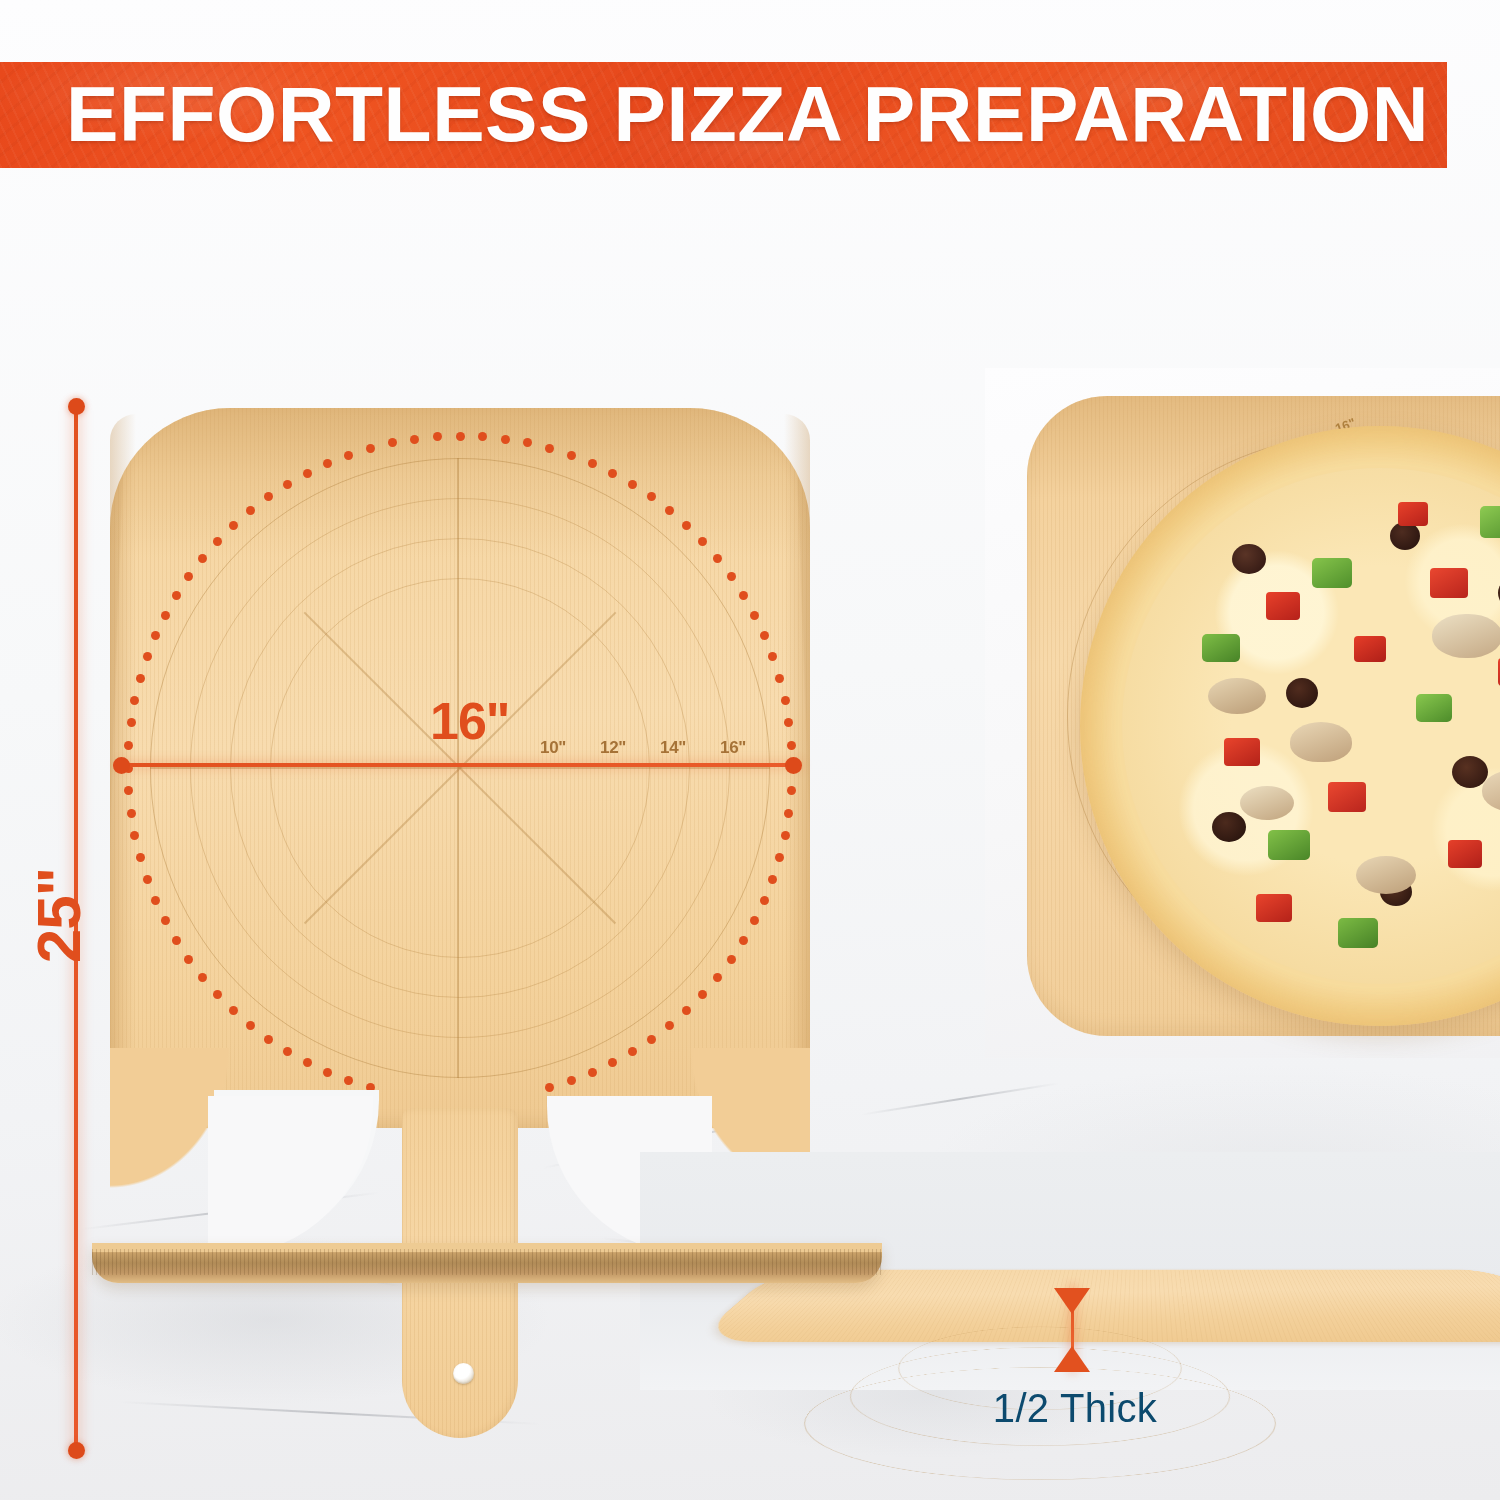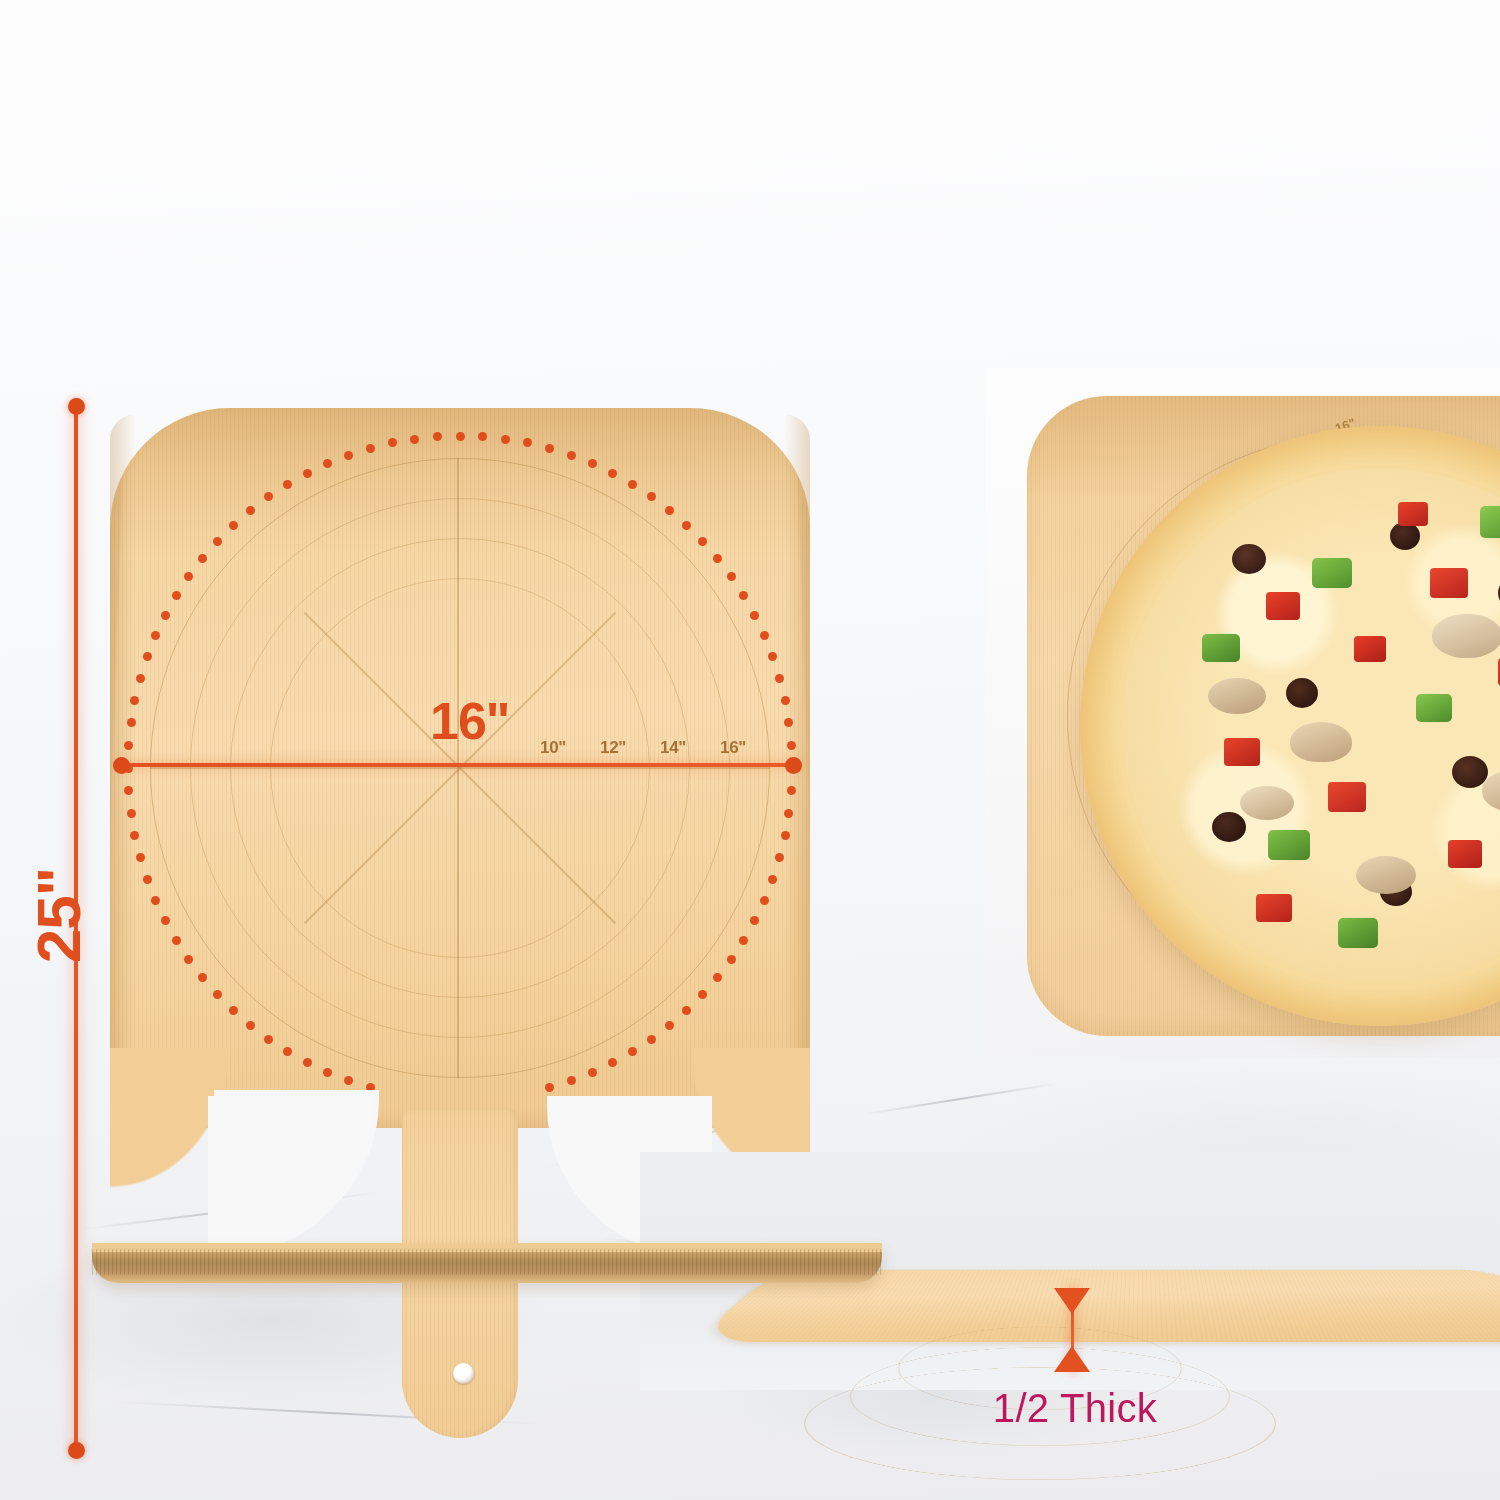--- a/index.html
+++ b/index.html
@@ -258,40 +258,43 @@
     box-shadow:0 0 9px 4px rgba(233,90,40,.22);
   }
   .arrow-d, .arrow-u {
     position:absolute; left:1054px; width:0; height:0;
     border-left:18px solid transparent; border-right:18px solid transparent;
   }
   .arrow-d { top:1288px; border-top:26px solid #e2511f; }
   .arrow-u { top:1346px; border-bottom:26px solid #e2511f; }
   .label-thick {
     position:absolute; left:940px; top:1386px; width:270px; text-align:center;
-    font-size:40px; font-weight:400; color:#be185d; letter-spacing:.3px;
+    font-size:40px; font-weight:400; color:#0c4a6e; letter-spacing:.3px;
     font-family:"Liberation Sans Narrow","Liberation Sans", sans-serif;
   }
 </style>
 </head>
 <body>
 
 <div id="stage">
 
   <div class="marble-bg"></div>
 
   <div class="vein" style="left:80px;  top:1210px; width:300px; transform:rotate(-7deg);"></div>
   <div class="vein" style="left:190px; top:1268px; width:210px; transform:rotate(9deg);"></div>
   <div class="vein" style="left:540px; top:1140px; width:260px; transform:rotate(-12deg);"></div>
   <div class="vein" style="left:600px; top:1255px; width:340px; transform:rotate(6deg);"></div>
   <div class="vein" style="left:640px; top:1330px; width:180px; transform:rotate(-5deg);"></div>
   <div class="vein" style="left:120px; top:1412px; width:420px; transform:rotate(3deg);"></div>
   <div class="vein" style="left:860px; top:1098px; width:200px; transform:rotate(-9deg);"></div>
   <div class="vein" style="left:440px; top:1040px; width:150px; transform:rotate(14deg);"></div>
 
+  <div class="banner">
+    <div class="banner-title" style="transform: translateY(-52%) scale(1.09155);">EFFORTLESS PIZZA PREPARATION</div>
+  </div>
 
 
   <div class="vline"></div>
   <div class="vdot top"></div>
   <div class="vdot bot"></div>
   <div class="label-25">25"</div>
 
   <div class="peel-wrap">
 
     <div class="peel-blade"></div>

